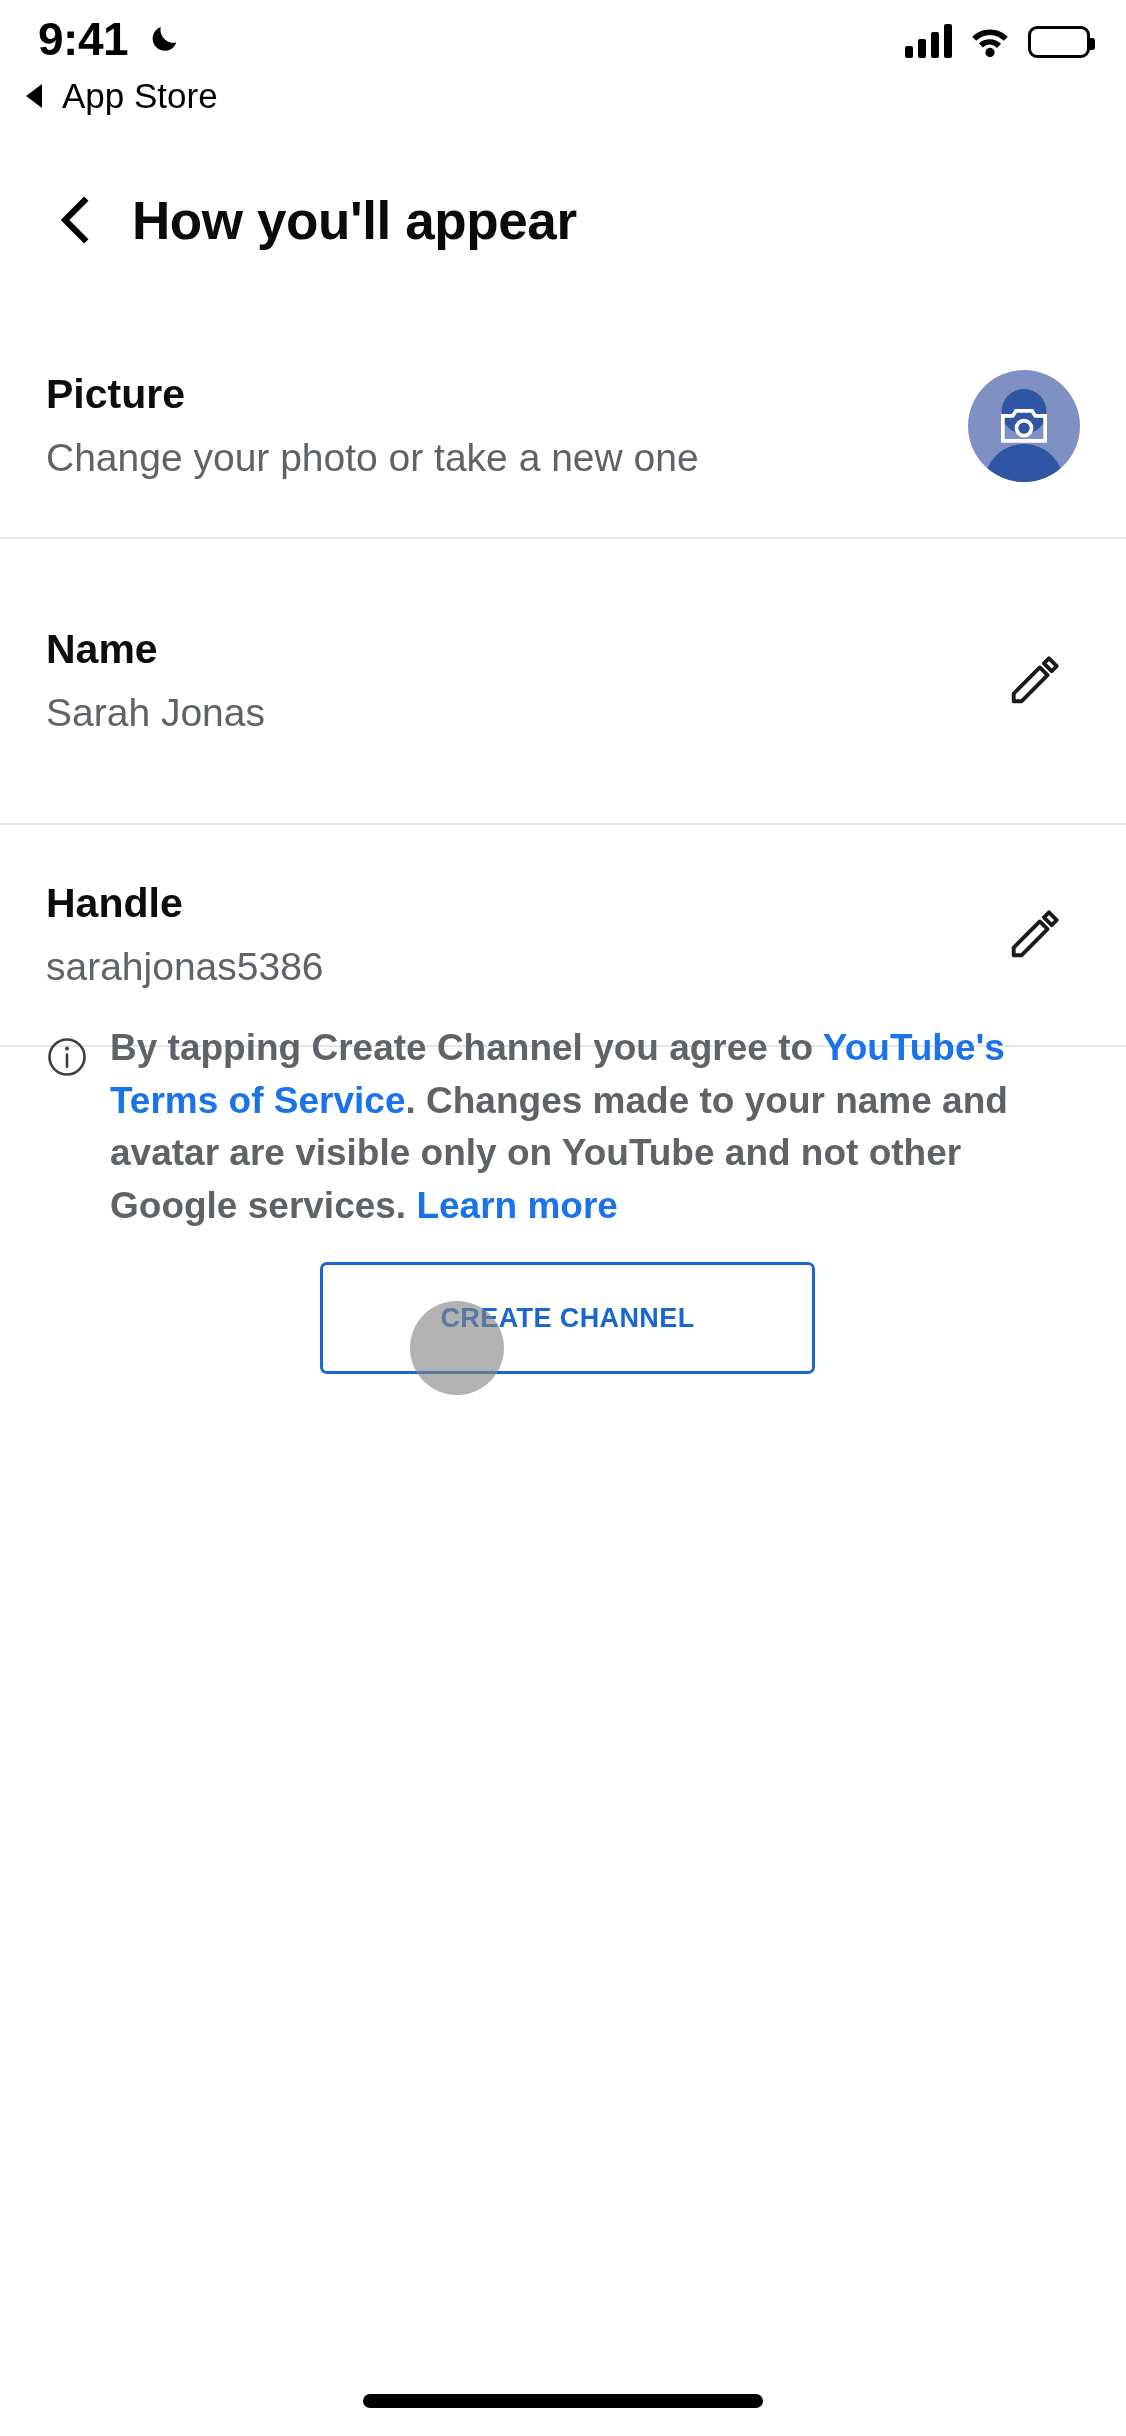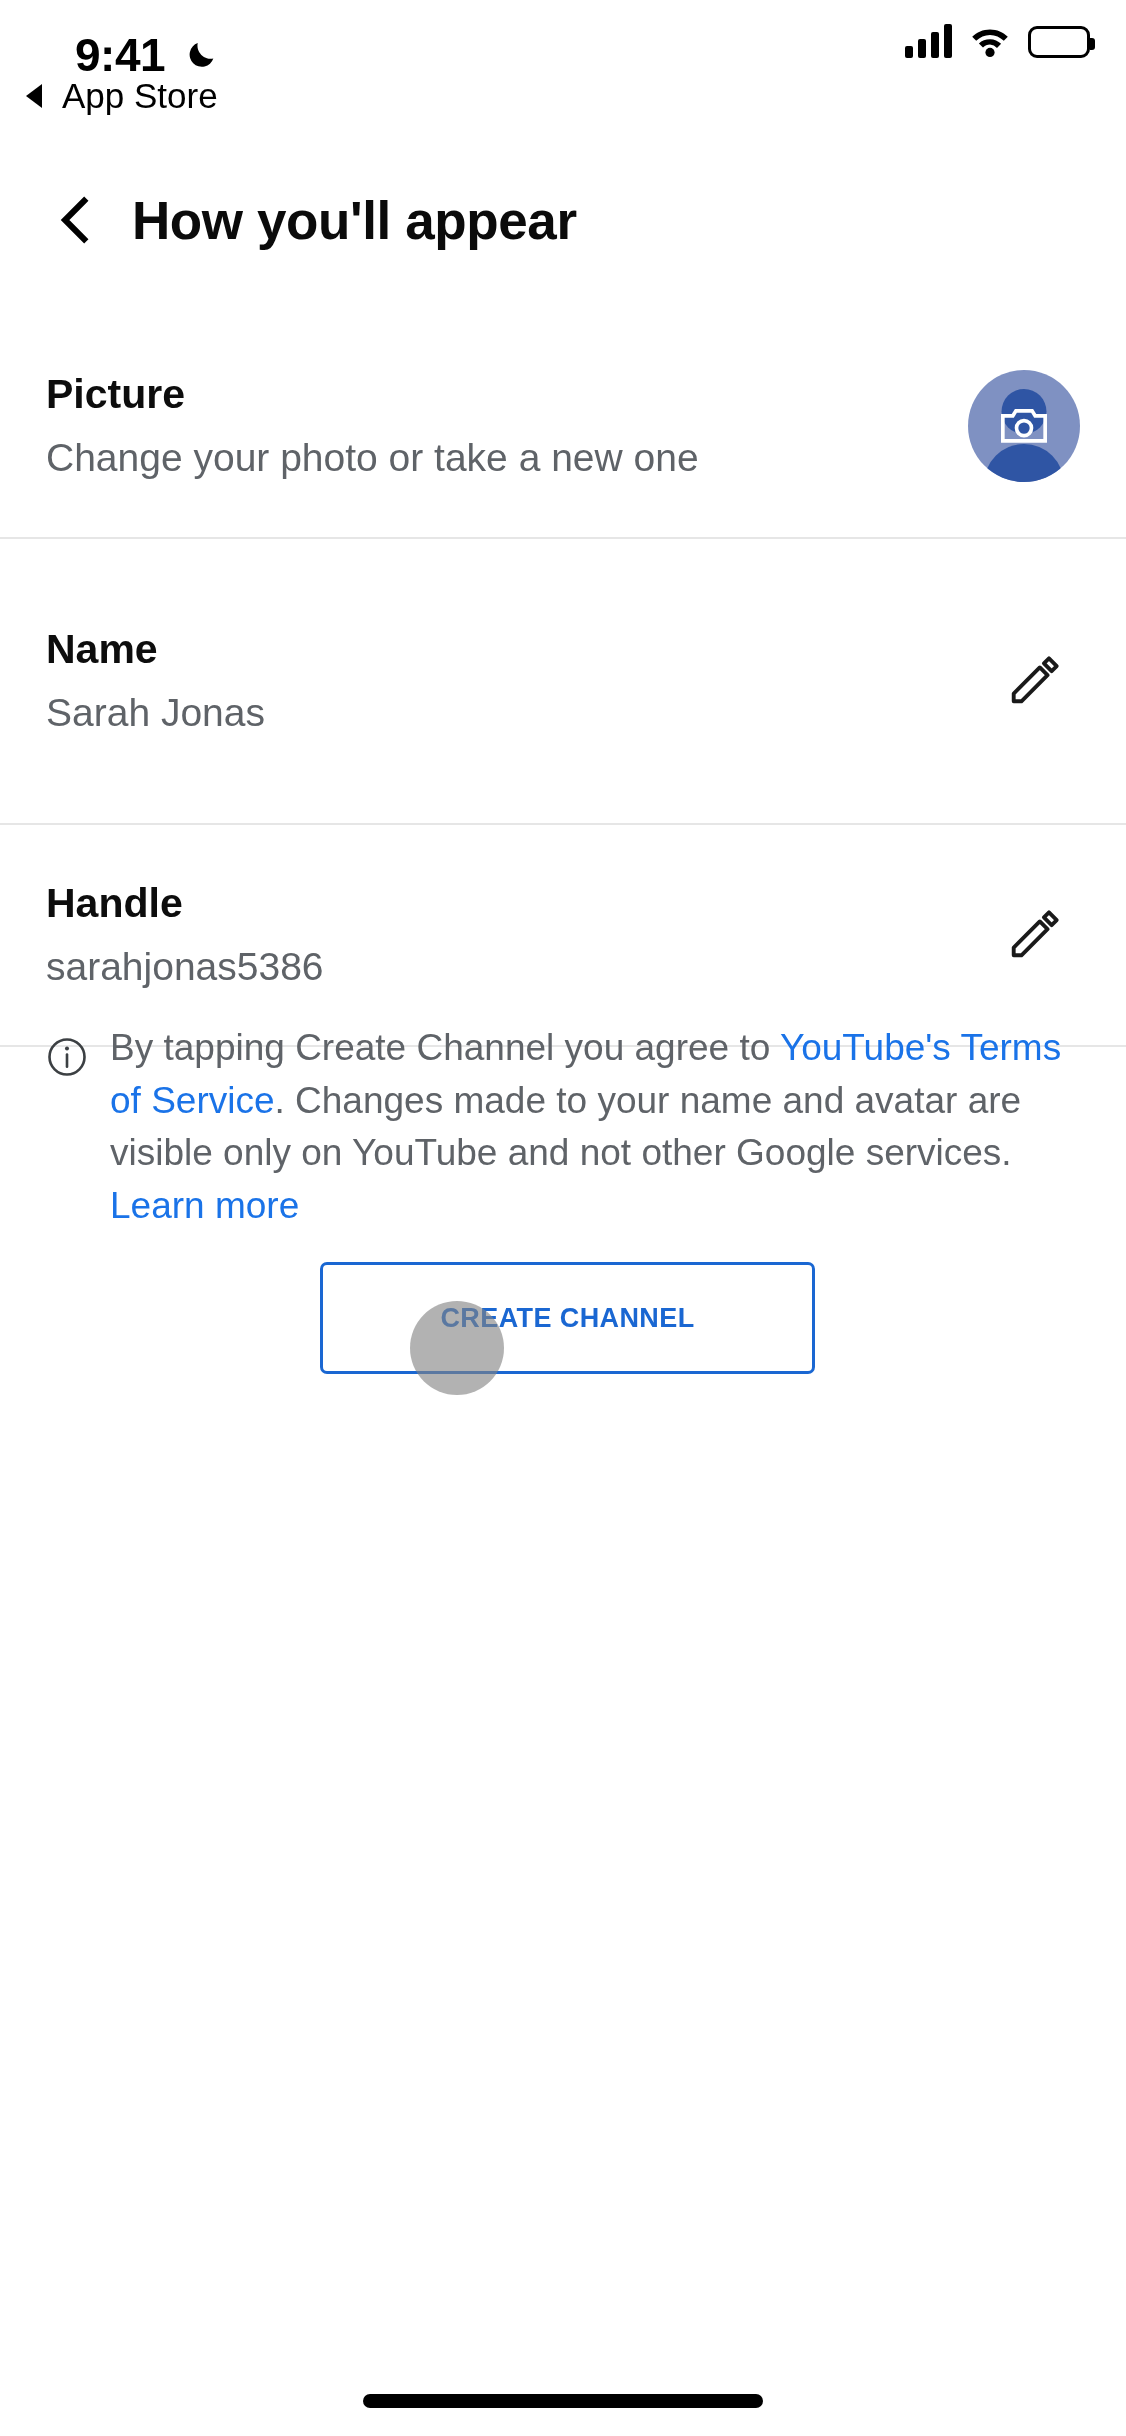--- a/index.html
+++ b/index.html
@@ -23,25 +23,24 @@
   
   .status-bar {
     position: absolute;
     top: 0; left: 0;
     width: 1126px;
     height: 140px;
   }
   .status-time-wrap {
     position: absolute;
     left: 38px;
-    top: 32px;
+    top: 16px;
     display: flex;
     align-items: center;
     gap: 20px;
-    margin-left: 37px;
   }
   .status-time {
     font-size: 46px;
     font-weight: 700;
     color: #000;
     letter-spacing: -0.5px;
     line-height: 1;
   }
   .moon-icon { display: block; }
   .status-backapp {
@@ -237,21 +236,21 @@
   }
   .info-icon {
     flex: none;
     margin-top: 14px;
     margin-right: 22px;
   }
   .disclaimer-text {
     font-size: 37px;
     line-height: 1.42;
     color: #5f6368;
-    font-weight: 400;
+    font-weight: 700;
   }
   .link {
     color: #1a73e8;
     text-decoration: none;
     cursor: pointer;
   }
 
   
   .create-btn {
     position: absolute;

